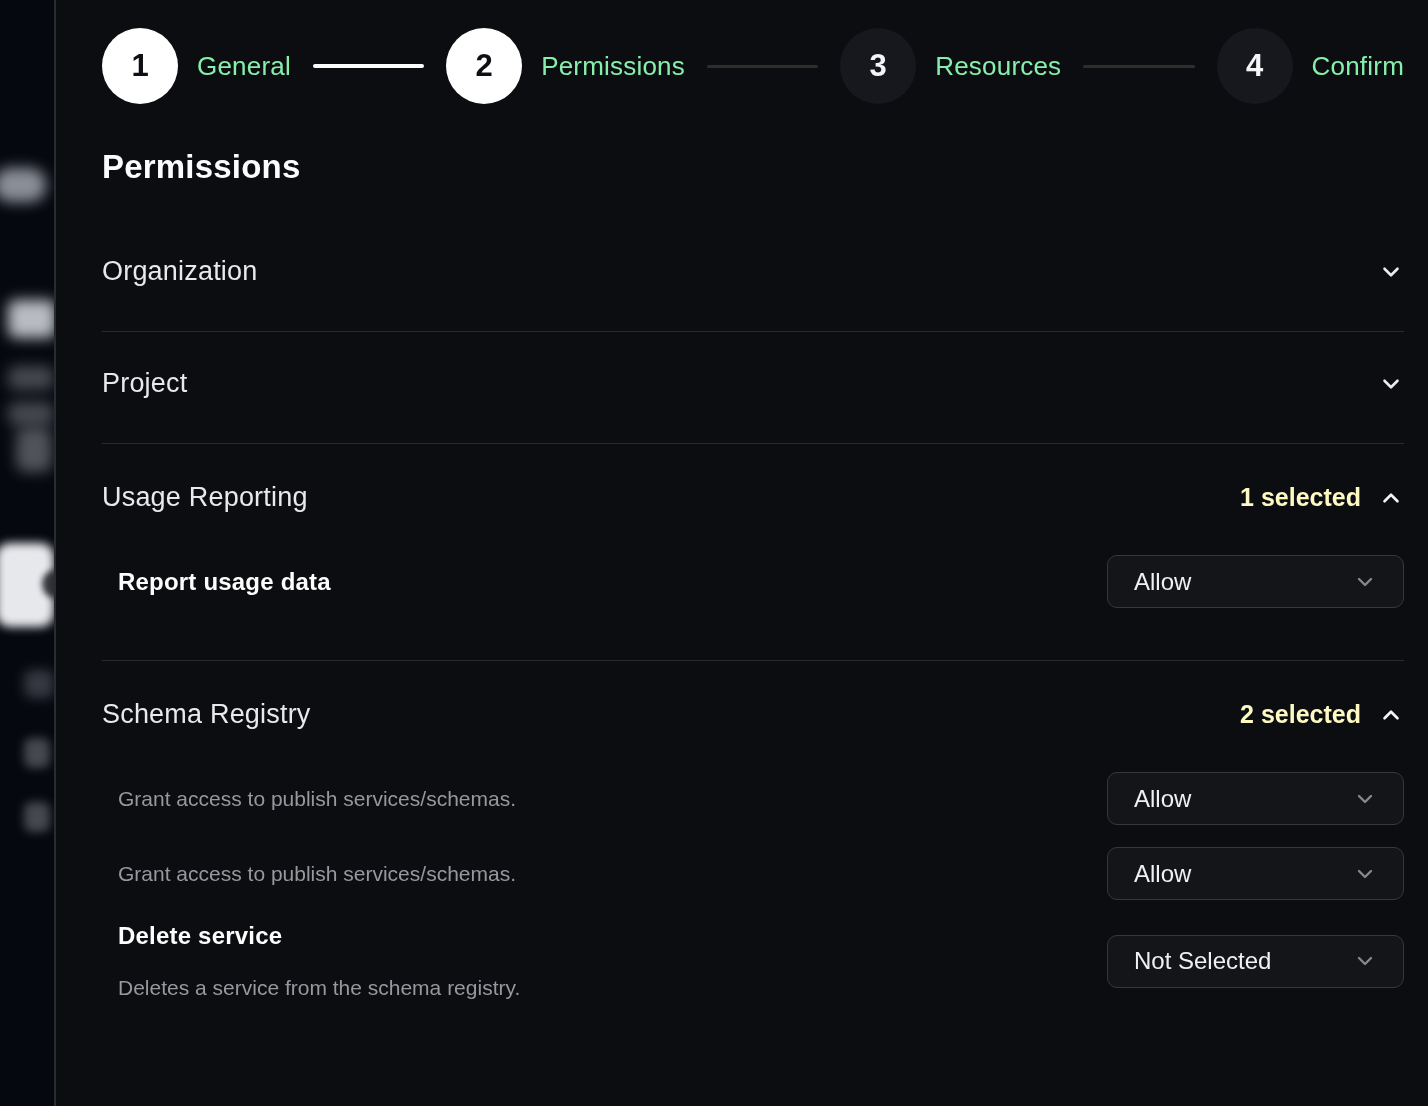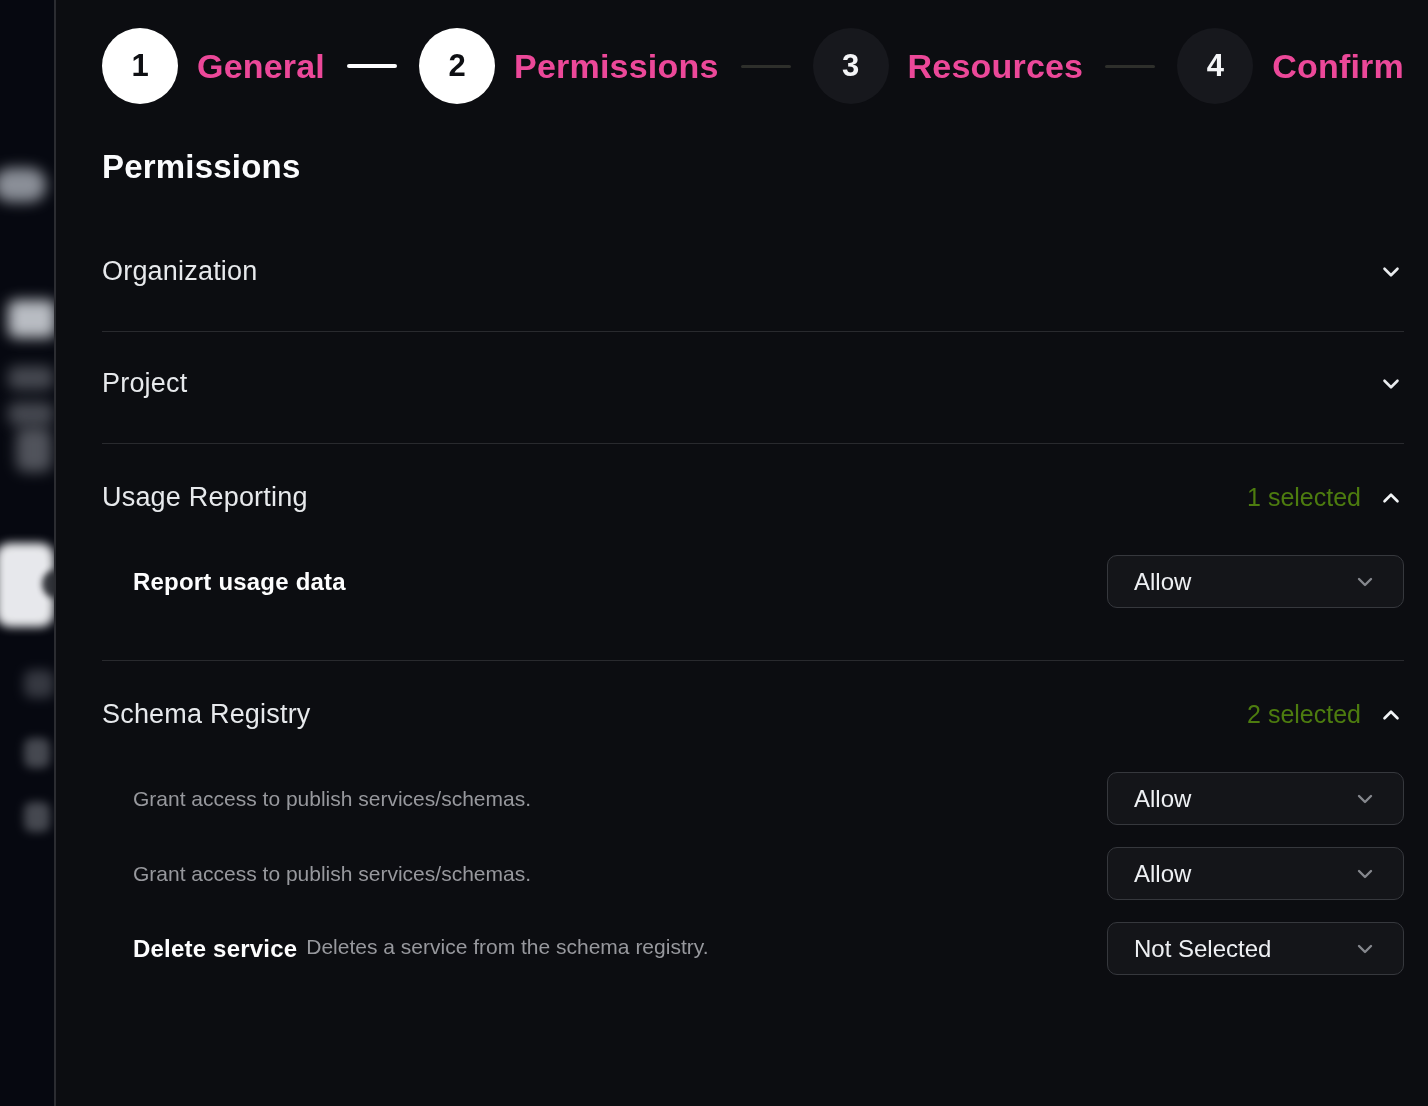--- a/index.html
+++ b/index.html
@@ -39,48 +39,48 @@
   
   .stepper { display:flex; align-items:center; height:76px; }
   .step { display:flex; align-items:center; gap:19px; flex:none; }
   .step-circle {
     width:76px; height:76px; border-radius:50%;
     display:flex; align-items:center; justify-content:center;
     font-size:31px; font-weight:700; flex:none;
   }
   .step.done .step-circle, .step.active .step-circle { background:#ffffff; color:#0e0f13; }
   .step.todo .step-circle { background:#17181d; color:#f4f5f7; }
-  .step-label { font-size:34px; font-weight:700; color:#ec4899; letter-spacing:.2px; }
+  .step-label { font-size:26px; font-weight:400; color:#86efac; letter-spacing:.2px; }
   .connector { flex:1 1 0; margin:0 22px; border-radius:2px; }
   .connector.done { height:4px; background:#fdfdfe; }
   .connector.todo { height:3px; background:#2e2f2b; }
 
   
   .page-title { margin-top:44px; font-size:33px; font-weight:700; color:#fbfcfe; letter-spacing:.2px; }
 
   
   .sections { margin-top:34px; }
   .section-header {
     display:flex; justify-content:space-between; align-items:center;
     cursor:pointer;
   }
   .section-header.collapsed { padding:36px 0 44px; border-bottom:1px solid #292a2e; }
   .section-header.expanded  { padding:38px 0 0; }
   .section-title { font-size:27px; font-weight:400; color:#e7e9ec; letter-spacing:.2px; }
   .section-right { display:flex; align-items:center; gap:17px; }
-  .selected-count { font-size:25px; font-weight:400; color:#4d7c0f; }
+  .selected-count { font-size:25px; font-weight:700; color:#fef9c3; }
   .chev { display:block; }
 
   .perm-rows {
     margin-top:42px; padding-left:16px;
     display:flex; flex-direction:column; gap:22px;
   }
   .section-body.with-divider { border-bottom:1px solid #292a2e; padding-bottom:52px; }
   .perm-row { display:flex; justify-content:space-between; align-items:center; }
-  .perm-text { display:flex; gap:9px;margin-left:15px; }
+  .perm-text { display:flex; flex-direction:column; gap:26px; }
   .perm-name { font-size:24px; font-weight:700; color:#fdfdfe; letter-spacing:.2px; }
   .perm-desc { font-size:21px; font-weight:400; color:#97989d; }
 
   .select-btn {
     width:297px; height:53px; flex:none;
     background:#141519; border:1px solid #36383d; border-radius:10px;
     display:flex; align-items:center; justify-content:space-between;
     padding:0 26px; cursor:pointer;
   }
   .select-value { font-size:24px; color:#eef0f3; }

